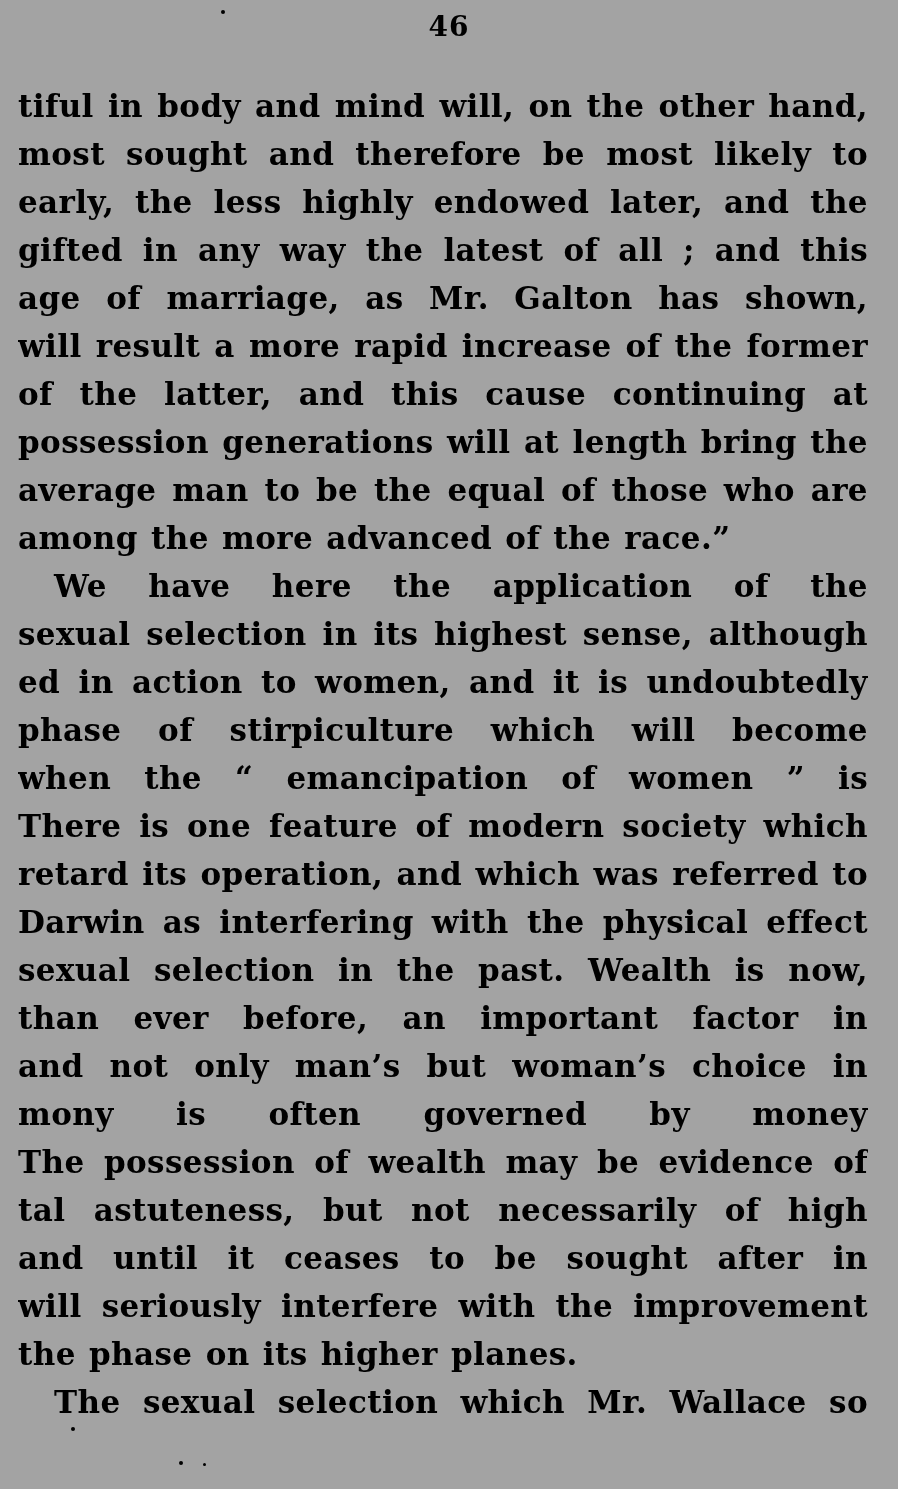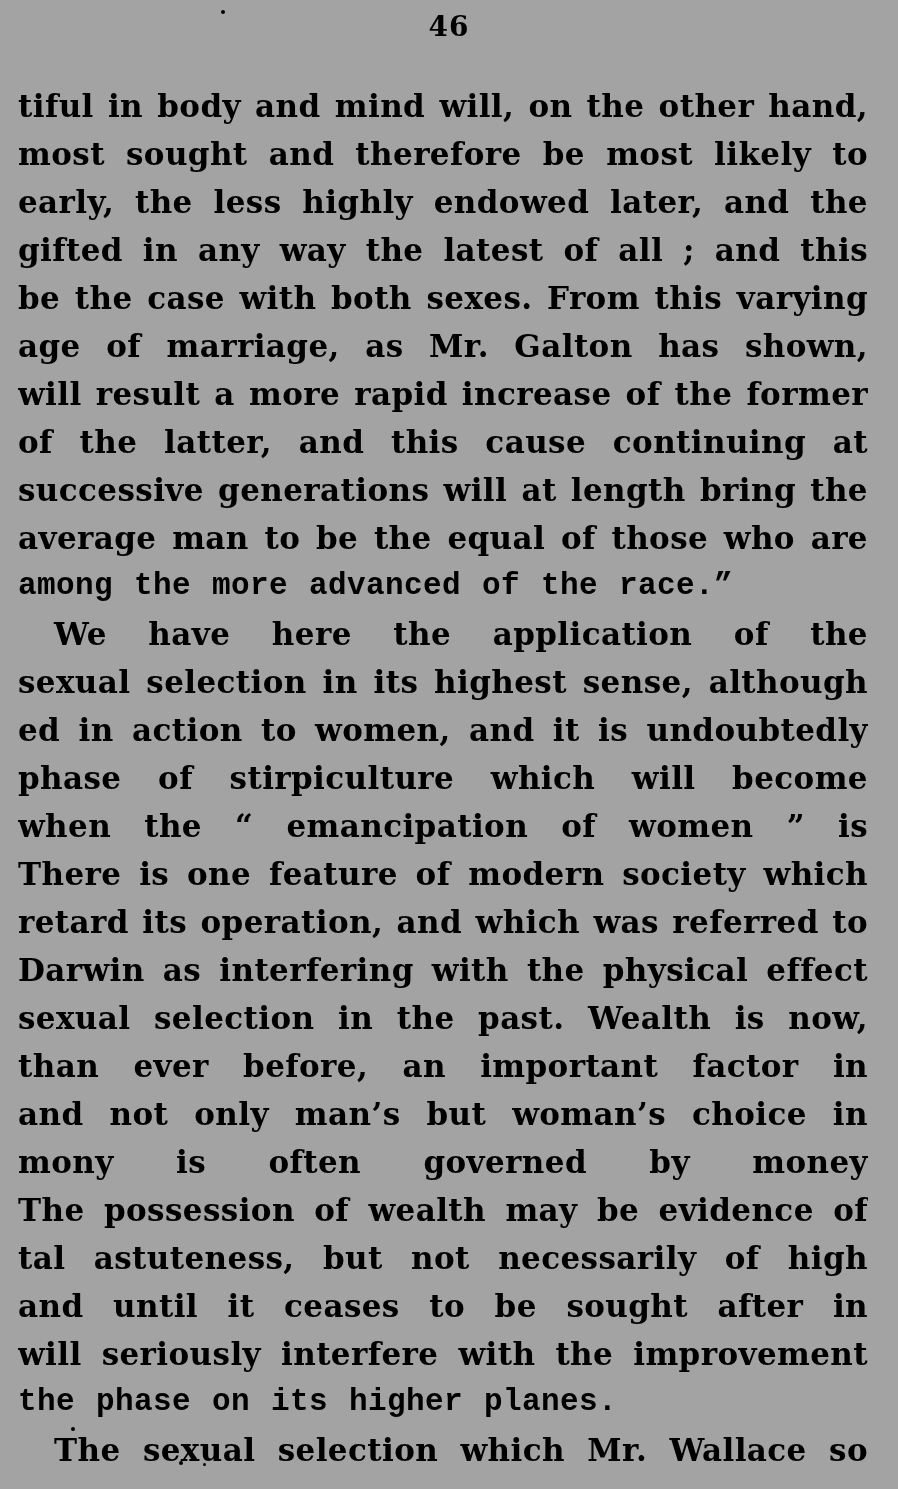--- a/index.html
+++ b/index.html
@@ -44,21 +44,20 @@
     letter-spacing: 0.4px;
     word-spacing: 2px;
     white-space: normal;
     text-align: justify;
     text-align-last: justify;
     overflow: hidden;
   }
   .line.no-justify {
     text-align: center;
     text-align-last: left;
-    font-family: Liberation Mono, monospace;
   }
   .line.indent {
     padding-left: 36px;
   }
   .artifact-dot {
     position: absolute;
     background: #000000;
     border-radius: 50%;
   }
 </style>
@@ -67,25 +66,24 @@
 
 <div class="book-page">
   <div class="page-number">46</div>
 
   <div class="text-block" id="text-block">
       <div class="paragraph">
         <div class="line">tiful in body and mind will, on the other hand, be</div>
         <div class="line">most sought and therefore be most likely to marry</div>
         <div class="line">early, the less highly endowed later, and the least</div>
         <div class="line">gifted in any way the latest of all ; and this will</div>
-        <div class="line">be the case with both sexes.  From this varying</div>
         <div class="line">age of marriage, as Mr. Galton has shown, there</div>
         <div class="line">will result a more rapid increase of the former than</div>
         <div class="line">of the latter, and this cause continuing at work for</div>
-        <div class="line">successive generations will at length bring the</div>
+        <div class="line">possession generations will at length bring the</div>
         <div class="line">average man to be the equal of those who are now</div>
         <div class="line no-justify">among the more advanced of the race.”</div>
       </div>
       <div class="paragraph">
         <div class="line indent">We have here the application of the principle of</div>
         <div class="line">sexual selection in its highest sense, although limit-</div>
         <div class="line">ed in action to women, and it is undoubtedly the</div>
         <div class="line">phase of stirpiculture which will become operative</div>
         <div class="line">when the “ emancipation of women ” is completed.</div>
         <div class="line">There is one feature of modern society which may</div>

